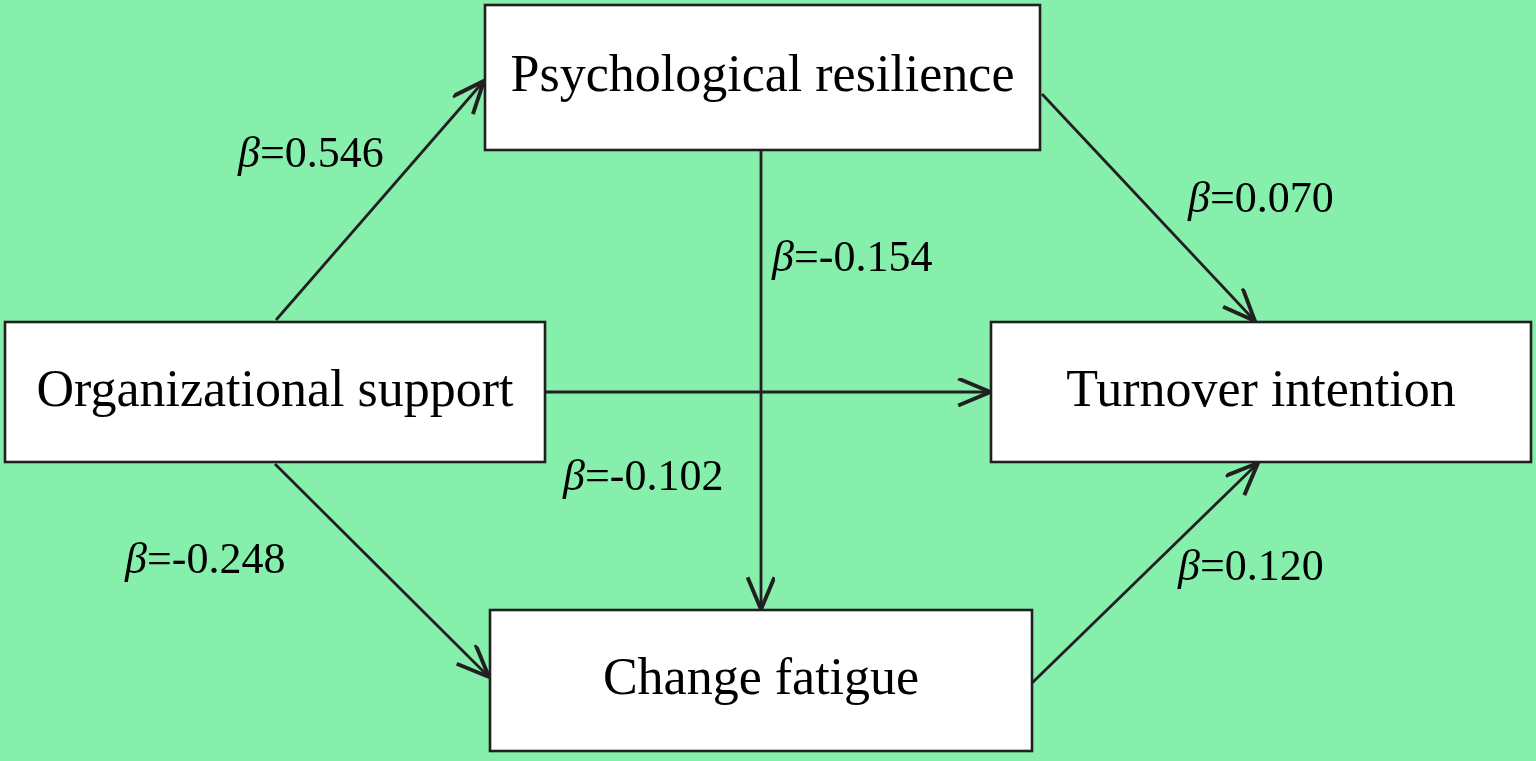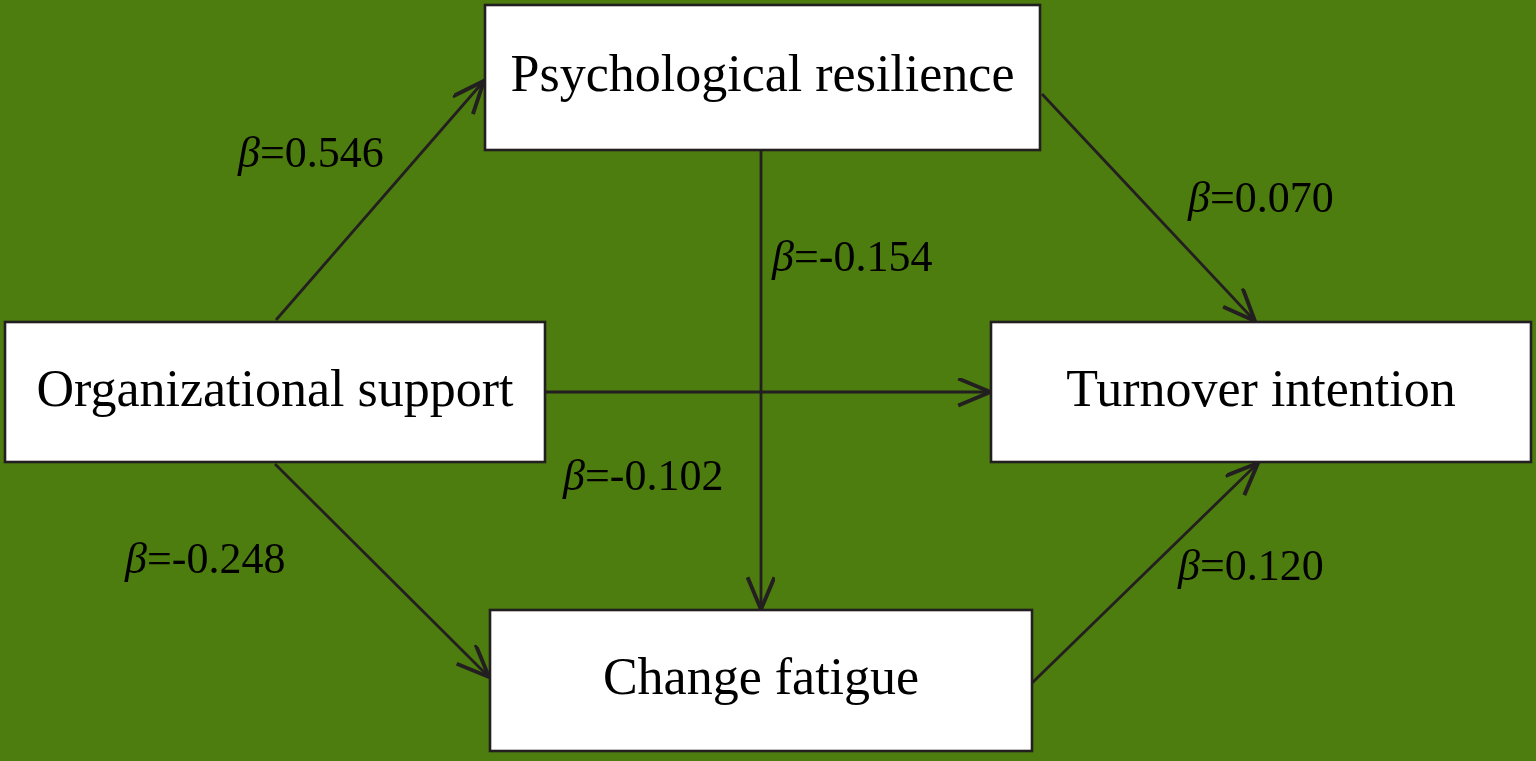--- a/index.html
+++ b/index.html
@@ -7,21 +7,21 @@
     padding: 0;
     background: #ffffff;
   }
   body {
     font-family: "Liberation Serif", "DejaVu Serif", serif;
   }
   #diagram-root {
     position: relative;
     width: 1536px;
     height: 761px;
-    background: #4d7c0f;
+    background: #86efac;
     overflow: hidden;
   }
   #diagram-svg {
     position: absolute;
     top: 0;
     left: 0;
     width: 1536px;
     height: 761px;
   }
   .node-box {

